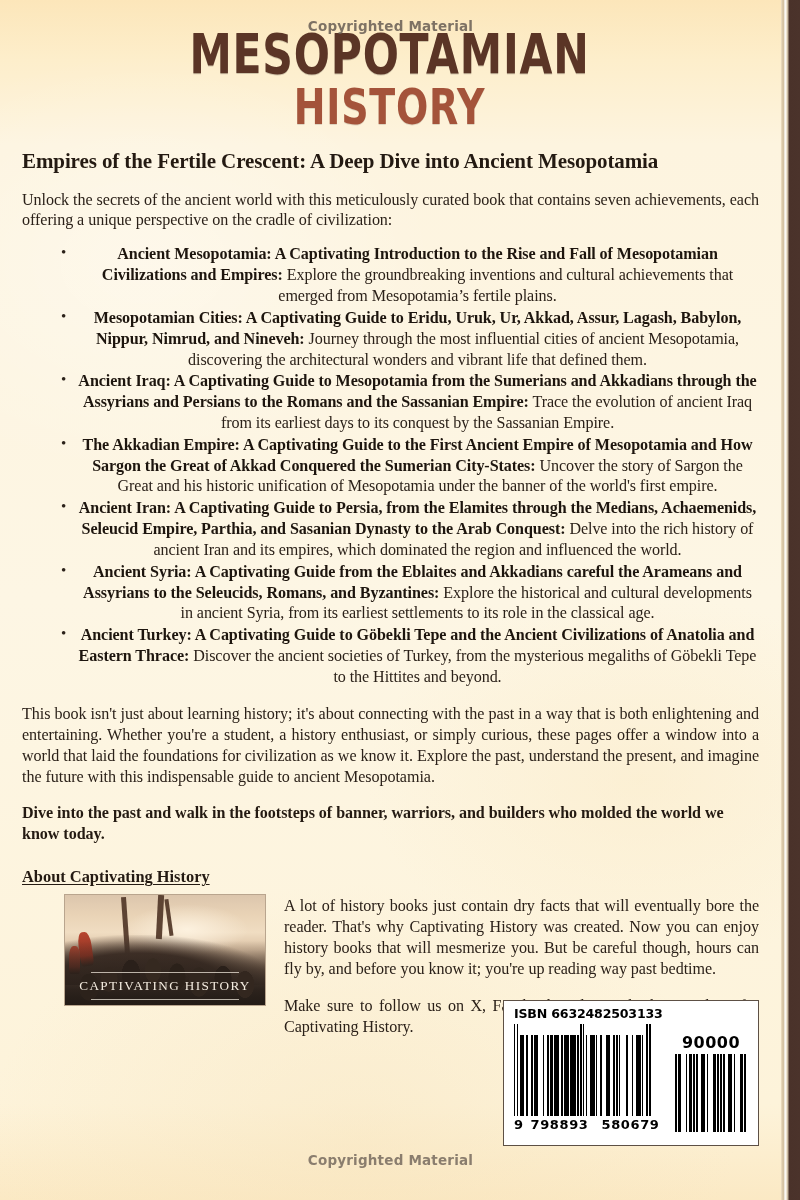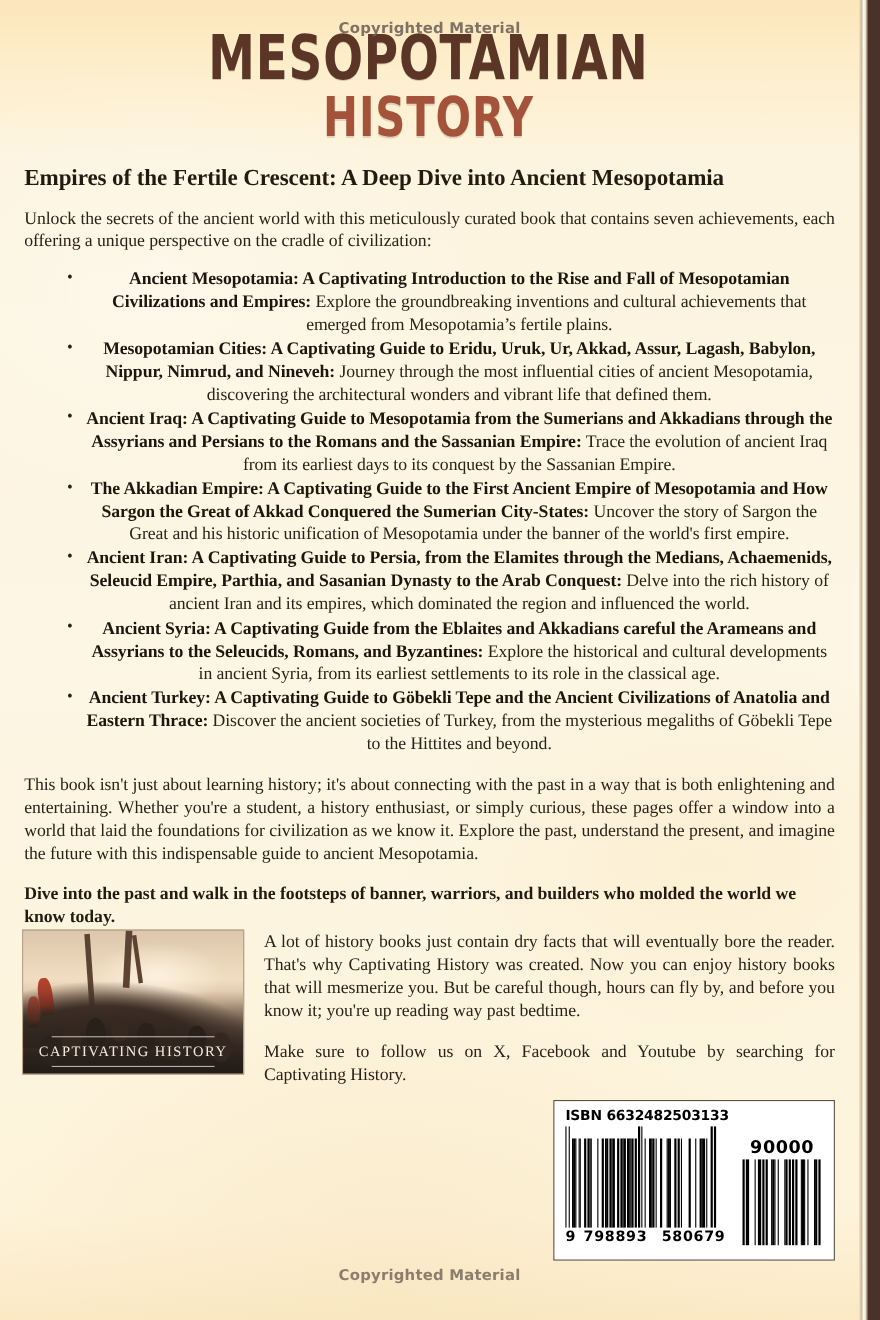--- a/index.html
+++ b/index.html
@@ -169,25 +169,26 @@
     display: flex;
     align-items: flex-start;
     gap: 16px;
   }
 
   
   #about-thumb {
     position: relative;
     flex: 0 0 auto;
     width: 202px;
-    height: 132px;
+    height: 112px;
     overflow: hidden;
     background: #b9a48c;
     border: 1px solid #b9a58e;
     box-sizing: border-box;
+    margin-left: 44px;
   }
   #thumb-sky {
     position: absolute;
     inset: 0;
     background: linear-gradient(180deg,
       #dcc6ad 0%,
       #e9d3b6 18%,
       #f0ddc2 34%,
       #d9bfa2 50%,
       #8f7560 68%,
@@ -366,20 +367,21 @@
       <li><span class="bullet-title">The Akkadian Empire: A Captivating Guide to the First Ancient Empire of Mesopotamia and How Sargon the Great of Akkad Conquered the Sumerian City-States:</span><span class="bullet-desc"> Uncover the story of Sargon the Great and his historic unification of Mesopotamia under the banner of the world's first empire.</span></li>
       <li><span class="bullet-title">Ancient Iran: A Captivating Guide to Persia, from the Elamites through the Medians, Achaemenids, Seleucid Empire, Parthia, and Sasanian Dynasty to the Arab Conquest:</span><span class="bullet-desc"> Delve into the rich history of ancient Iran and its empires, which dominated the region and influenced the world.</span></li>
       <li><span class="bullet-title">Ancient Syria: A Captivating Guide from the Eblaites and Akkadians careful the Arameans and Assyrians to the Seleucids, Romans, and Byzantines:</span><span class="bullet-desc"> Explore the historical and cultural developments in ancient Syria, from its earliest settlements to its role in the classical age.</span></li>
       <li><span class="bullet-title">Ancient Turkey: A Captivating Guide to Göbekli Tepe and the Ancient Civilizations of Anatolia and Eastern Thrace:</span><span class="bullet-desc"> Discover the ancient societies of Turkey, from the mysterious megaliths of Göbekli Tepe to the Hittites and beyond.</span></li>
     </ul>
 
     <p class="para">This book isn't just about learning history; it's about connecting with the past in a way that is both enlightening and entertaining. Whether you're a student, a history enthusiast, or simply curious, these pages offer a window into a world that laid the foundations for civilization as we know it. Explore the past, understand the present, and imagine the future with this indispensable guide to ancient Mesopotamia.</p>
 
     <p class="para bold loose">Dive into the past and walk in the footsteps of banner, warriors, and builders who molded the world we know today.</p>
 
+    <h3 id="about-heading">About Captivating History</h3>
 
     <div id="about-row">
 
       <div id="about-thumb">
         <div id="thumb-sky"></div>
         <div id="thumb-haze"></div>
         <div class="thumb-pole" id="thumb-pole-a"></div>
         <div class="thumb-pole" id="thumb-pole-b"></div>
         <div class="thumb-pole" id="thumb-pole-c"></div>
         <div id="thumb-ridge"></div>

